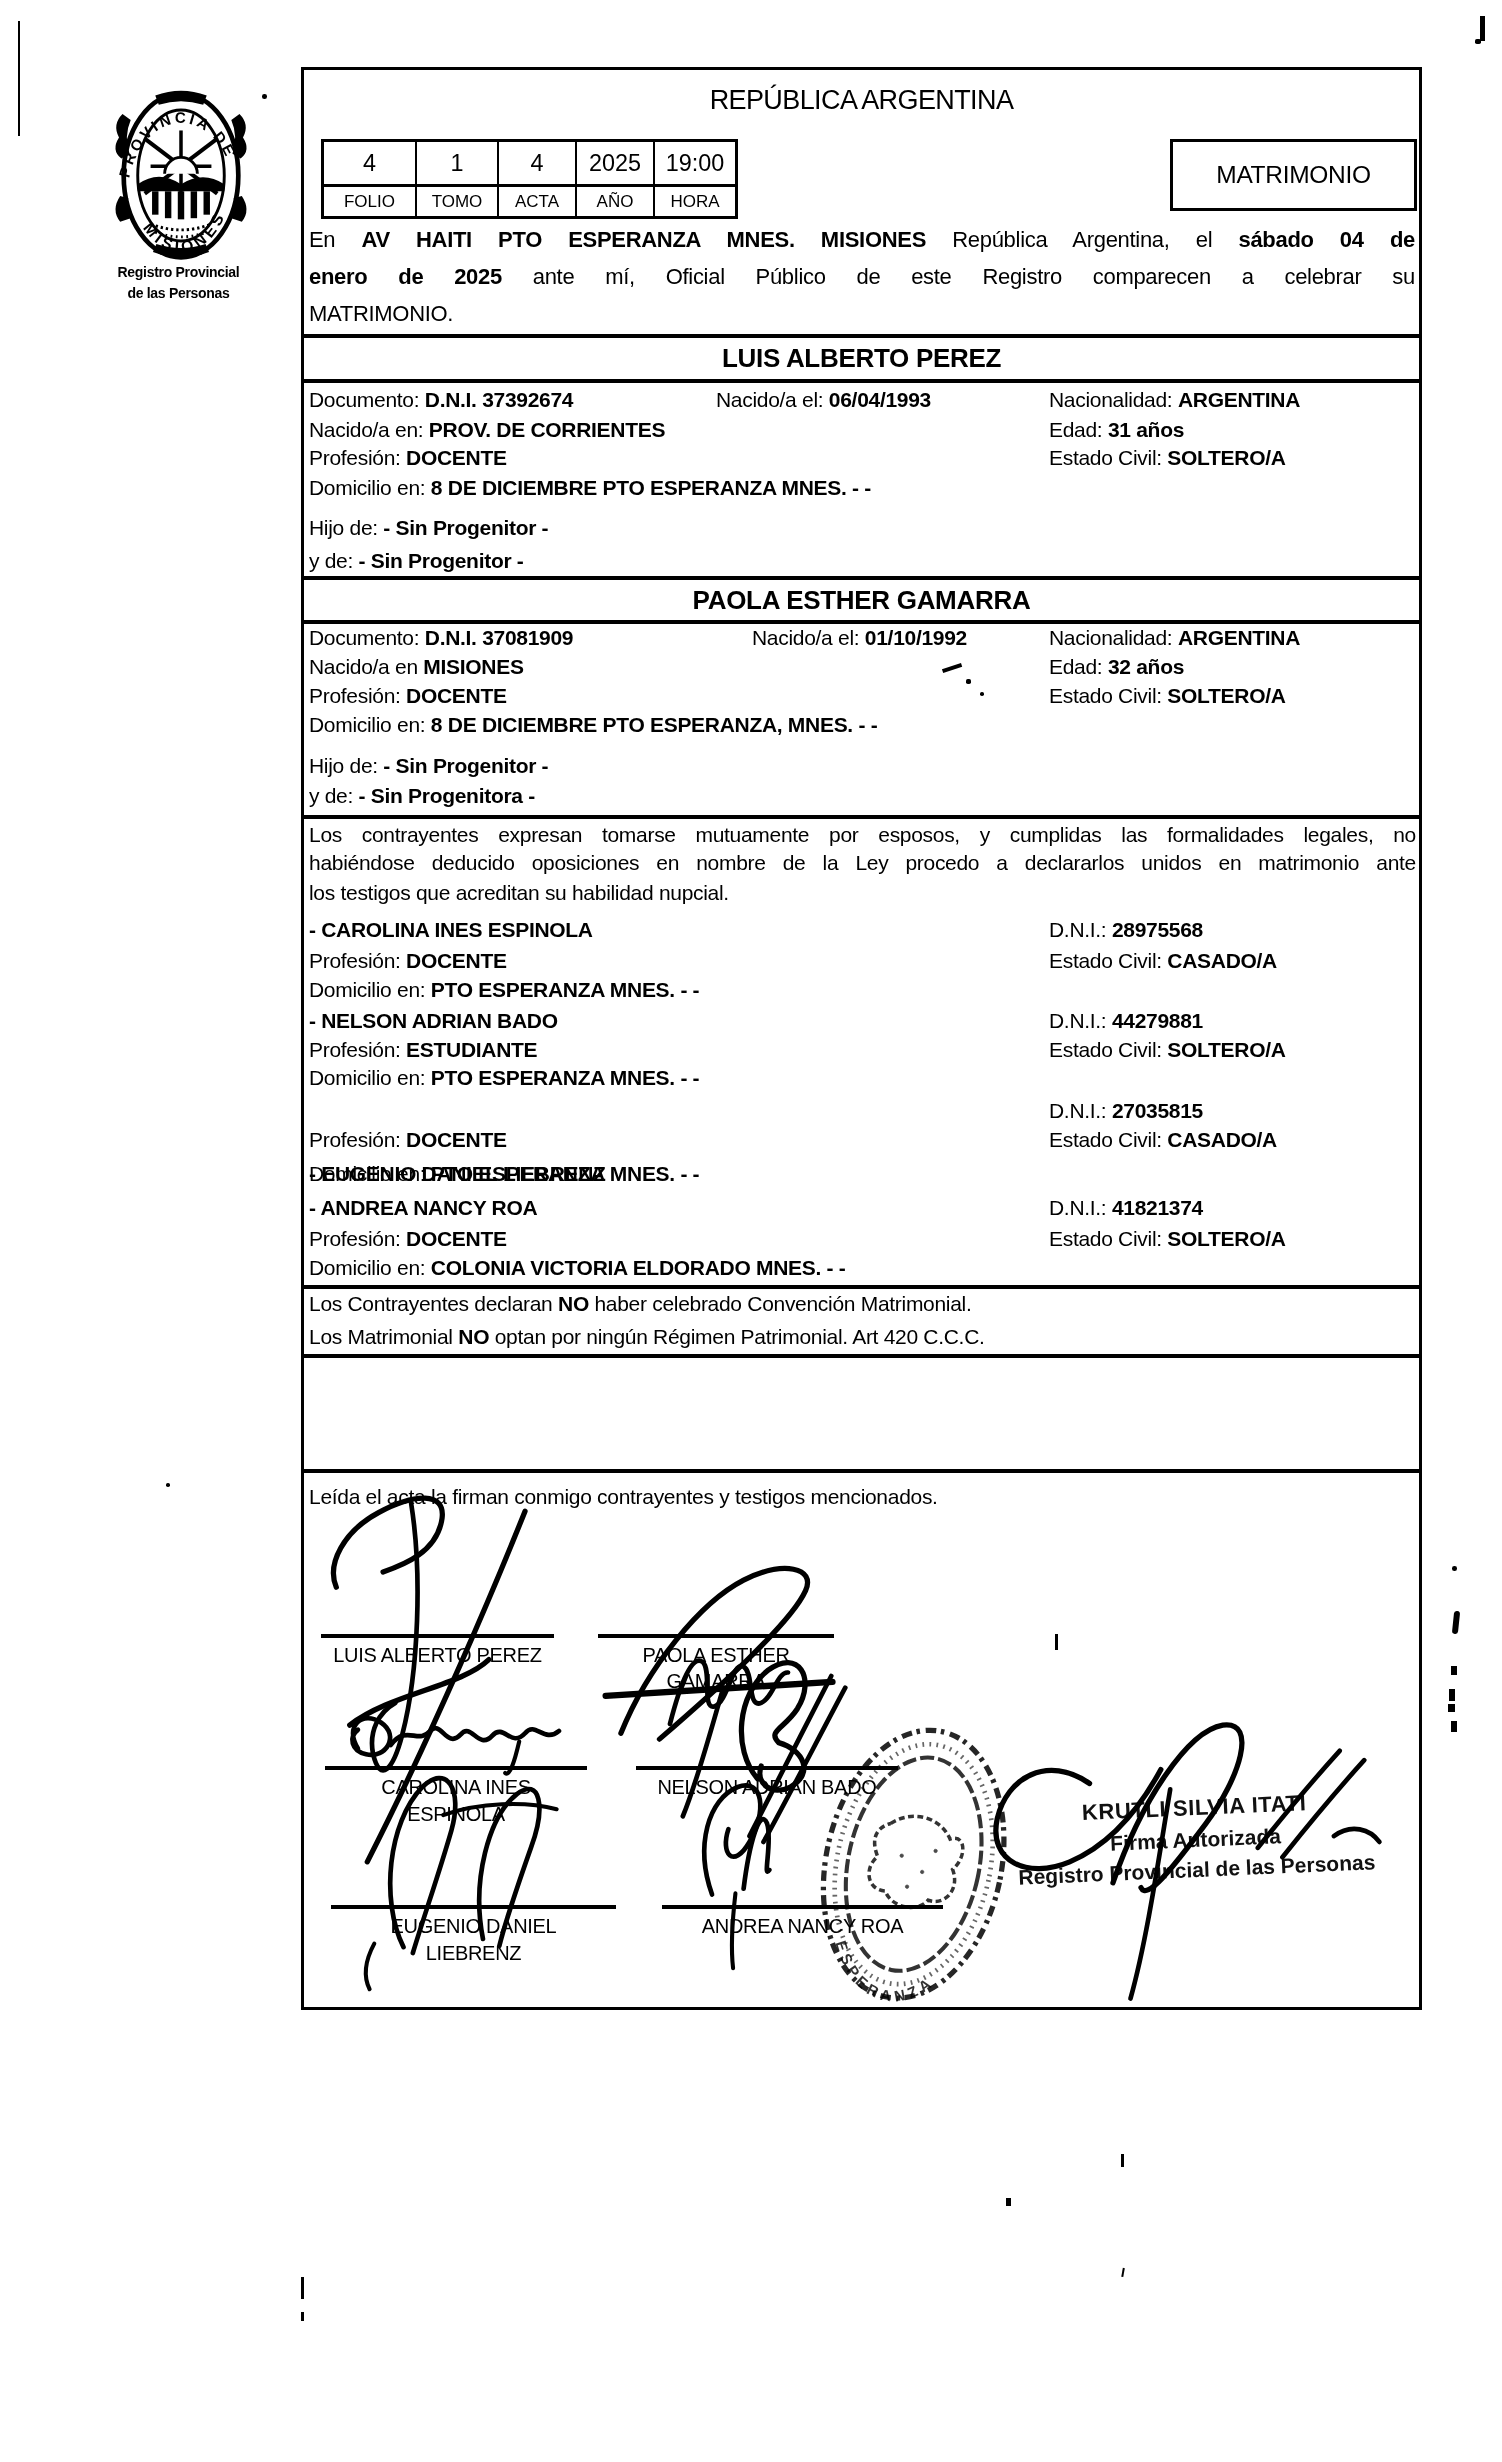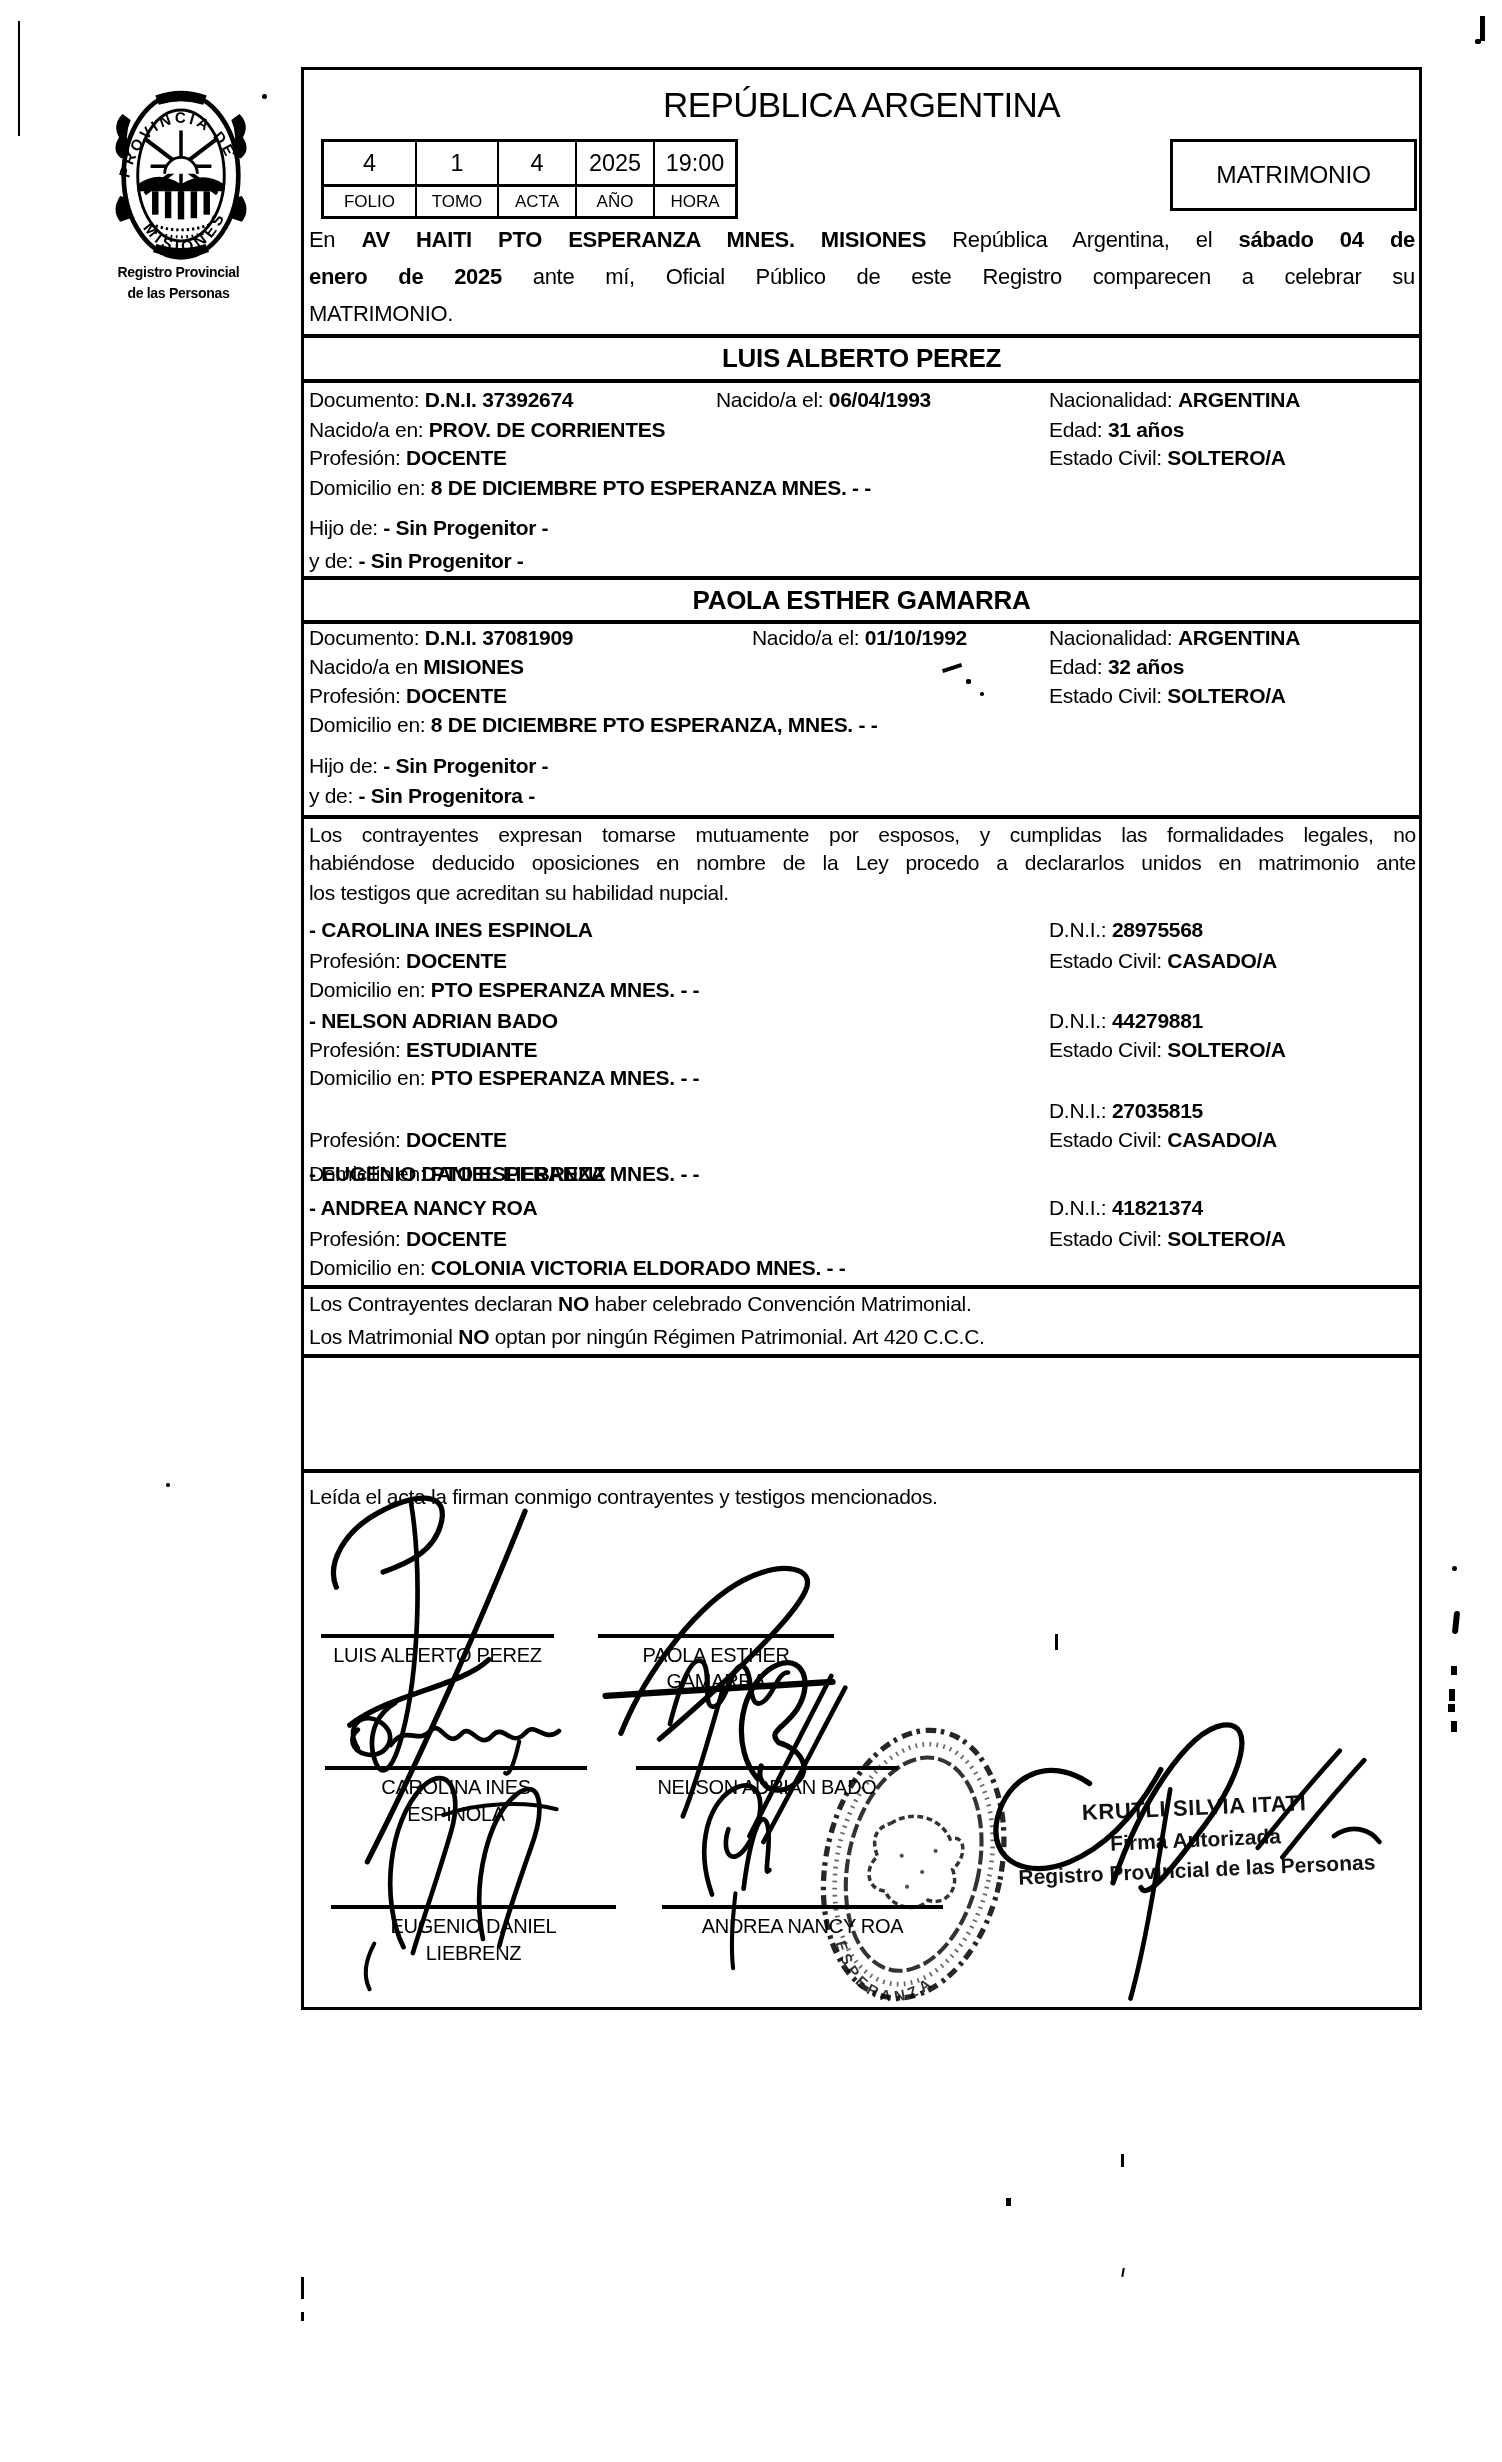--- a/index.html
+++ b/index.html
@@ -3,21 +3,21 @@
 <meta charset="utf-8">
 <style>
   html,body{margin:0;padding:0;background:#e8e8e8;}
   .page{position:relative;width:1503px;height:2462px;background:#ffffff;
         font-family:"Liberation Sans",sans-serif;color:#000;overflow:hidden;}
   .b{font-weight:bold;}
   .ln{position:absolute;white-space:nowrap;font-size:21px;letter-spacing:-0.3px;line-height:1.2;}
   .hline{position:absolute;left:301px;width:1121px;height:3.5px;background:#000;}
   .box{position:absolute;left:301px;top:67px;width:1121px;height:1943px;border:3.5px solid #000;box-sizing:border-box;}
   .title{position:absolute;left:301px;top:85px;width:1121px;text-align:center;
-         font-size:35px;letter-spacing:-0.6px;}
+         font-size:27px;letter-spacing:-0.6px;}
   .sect-head{position:absolute;left:301px;width:1121px;text-align:center;font-size:26px;font-weight:bold;letter-spacing:-0.3px;}
   .jline{position:absolute;left:309px;width:1106px;font-size:22px;letter-spacing:-0.3px;
          text-align:justify;text-align-last:justify;white-space:normal;}
   .jplain{position:absolute;left:309px;width:1106px;font-size:22px;letter-spacing:-0.3px;}
   .dline{position:absolute;left:309px;width:1107px;font-size:21px;letter-spacing:-0.3px;
          text-align:justify;text-align-last:justify;}
   .regtable{position:absolute;left:321px;top:139px;border:2.9px solid #000;background:#fff;
             display:grid;grid-template-columns:93px 82px 78px 78px 82px;}
   .regtable .cell{border:1.8px solid #000;display:flex;align-items:center;justify-content:center;}
   .regtable .val{height:42px;font-size:23.4px;border-bottom:2.9px solid #000;}

